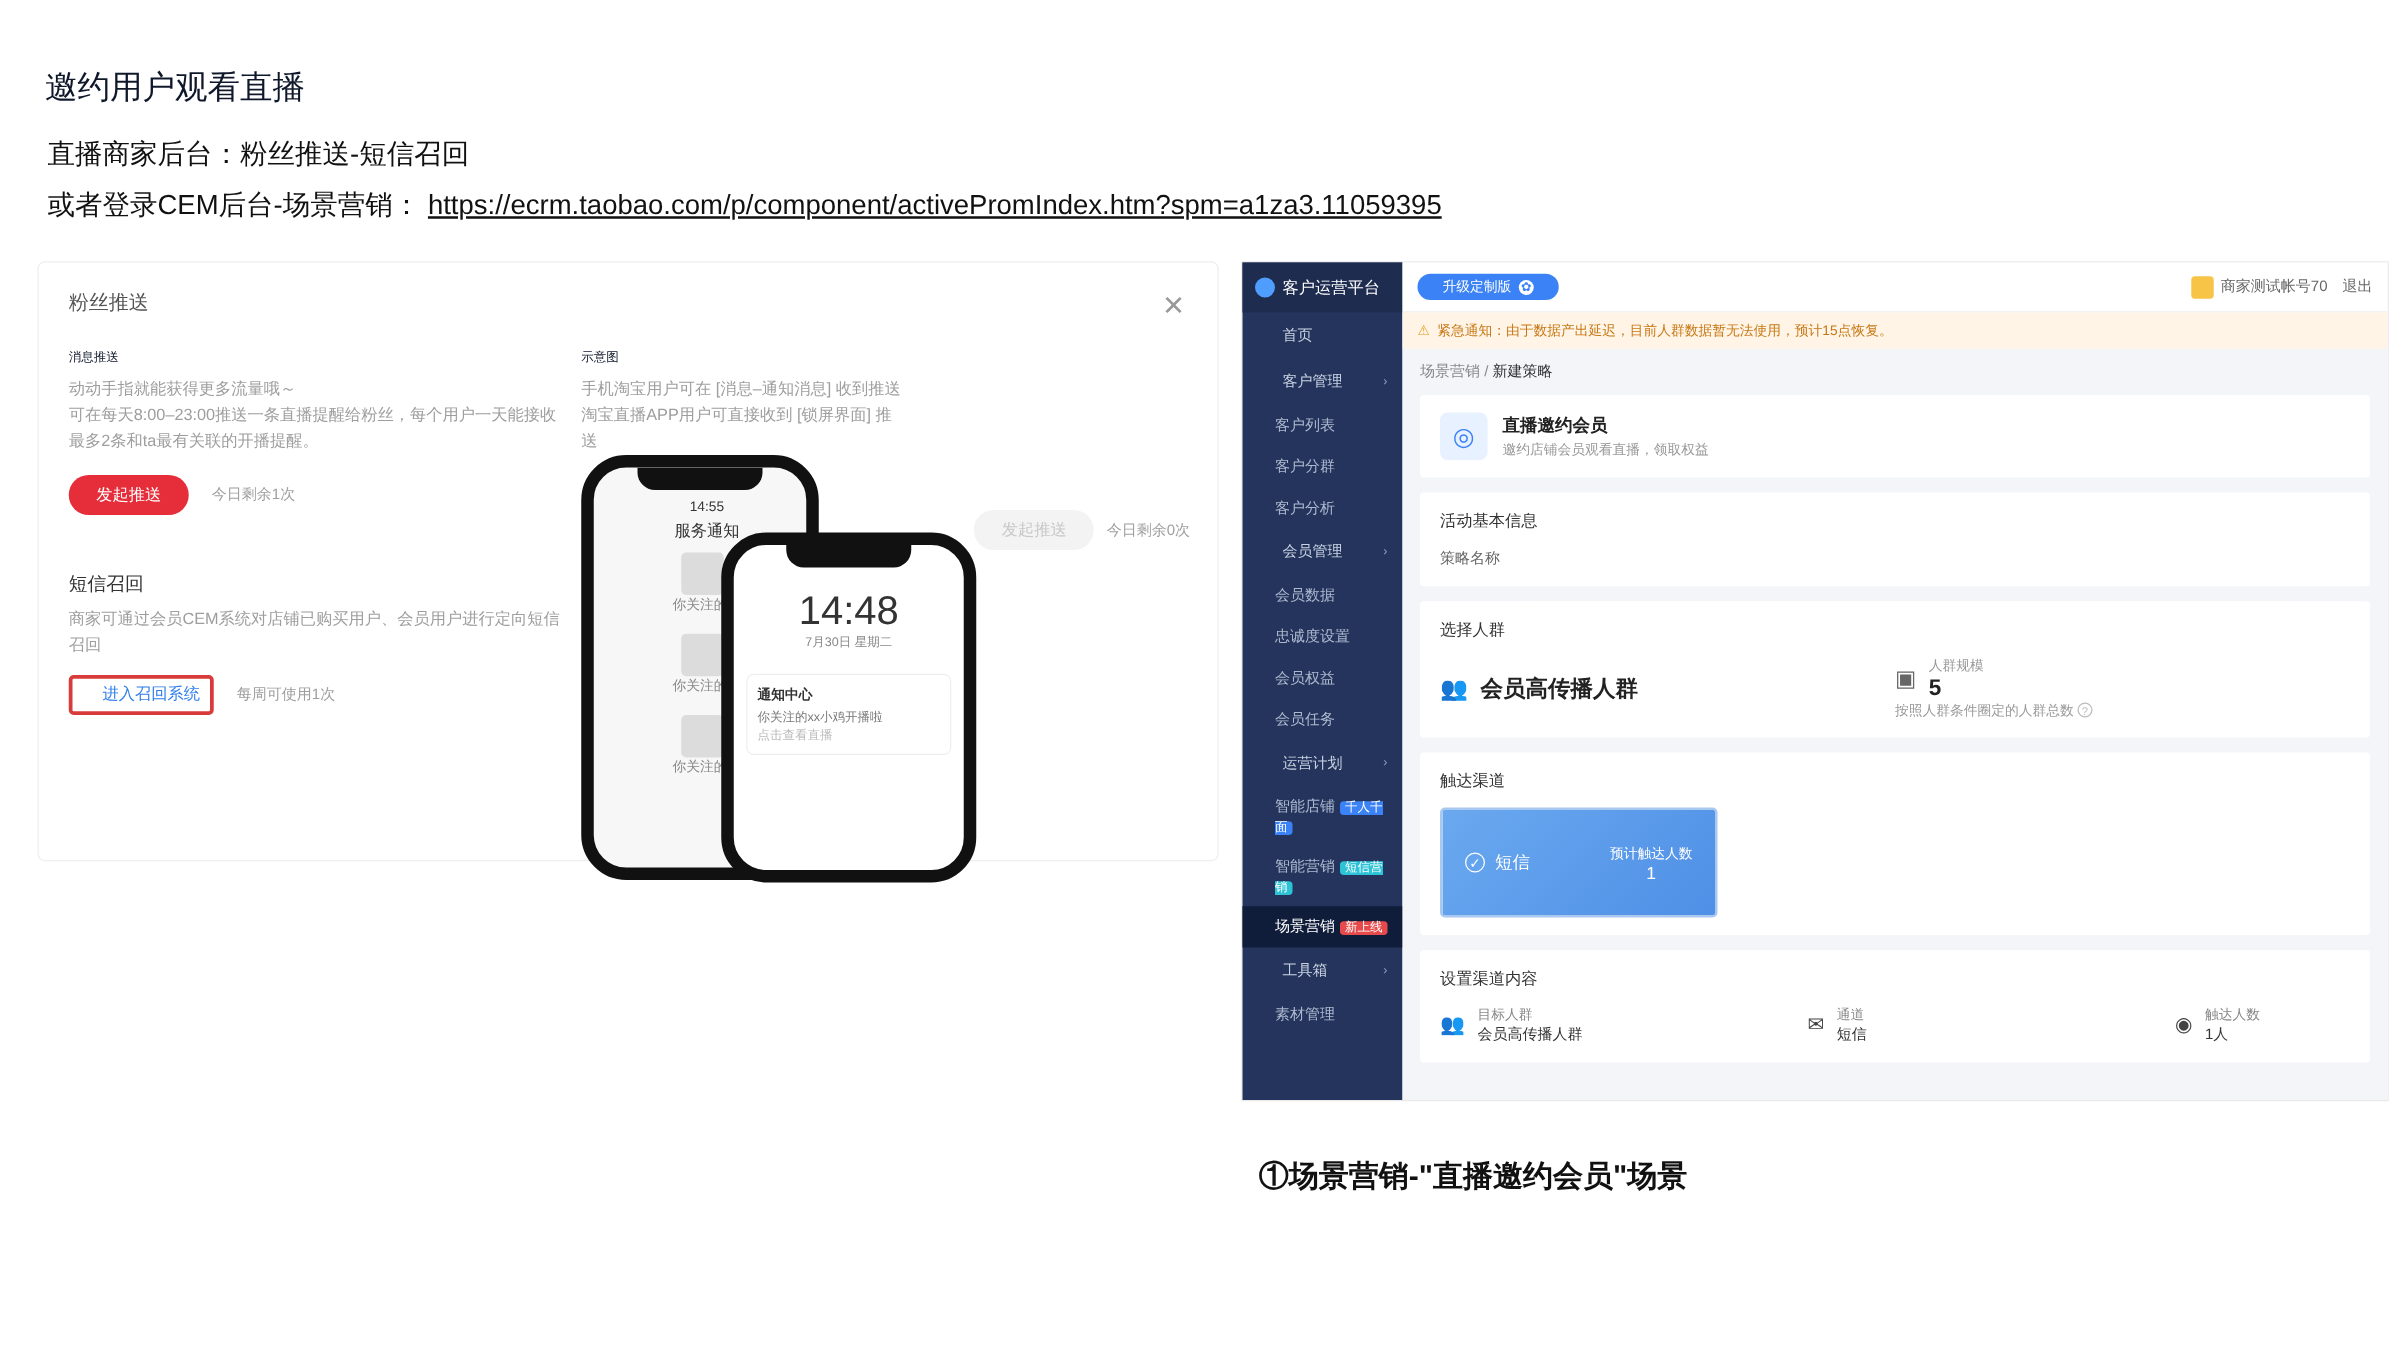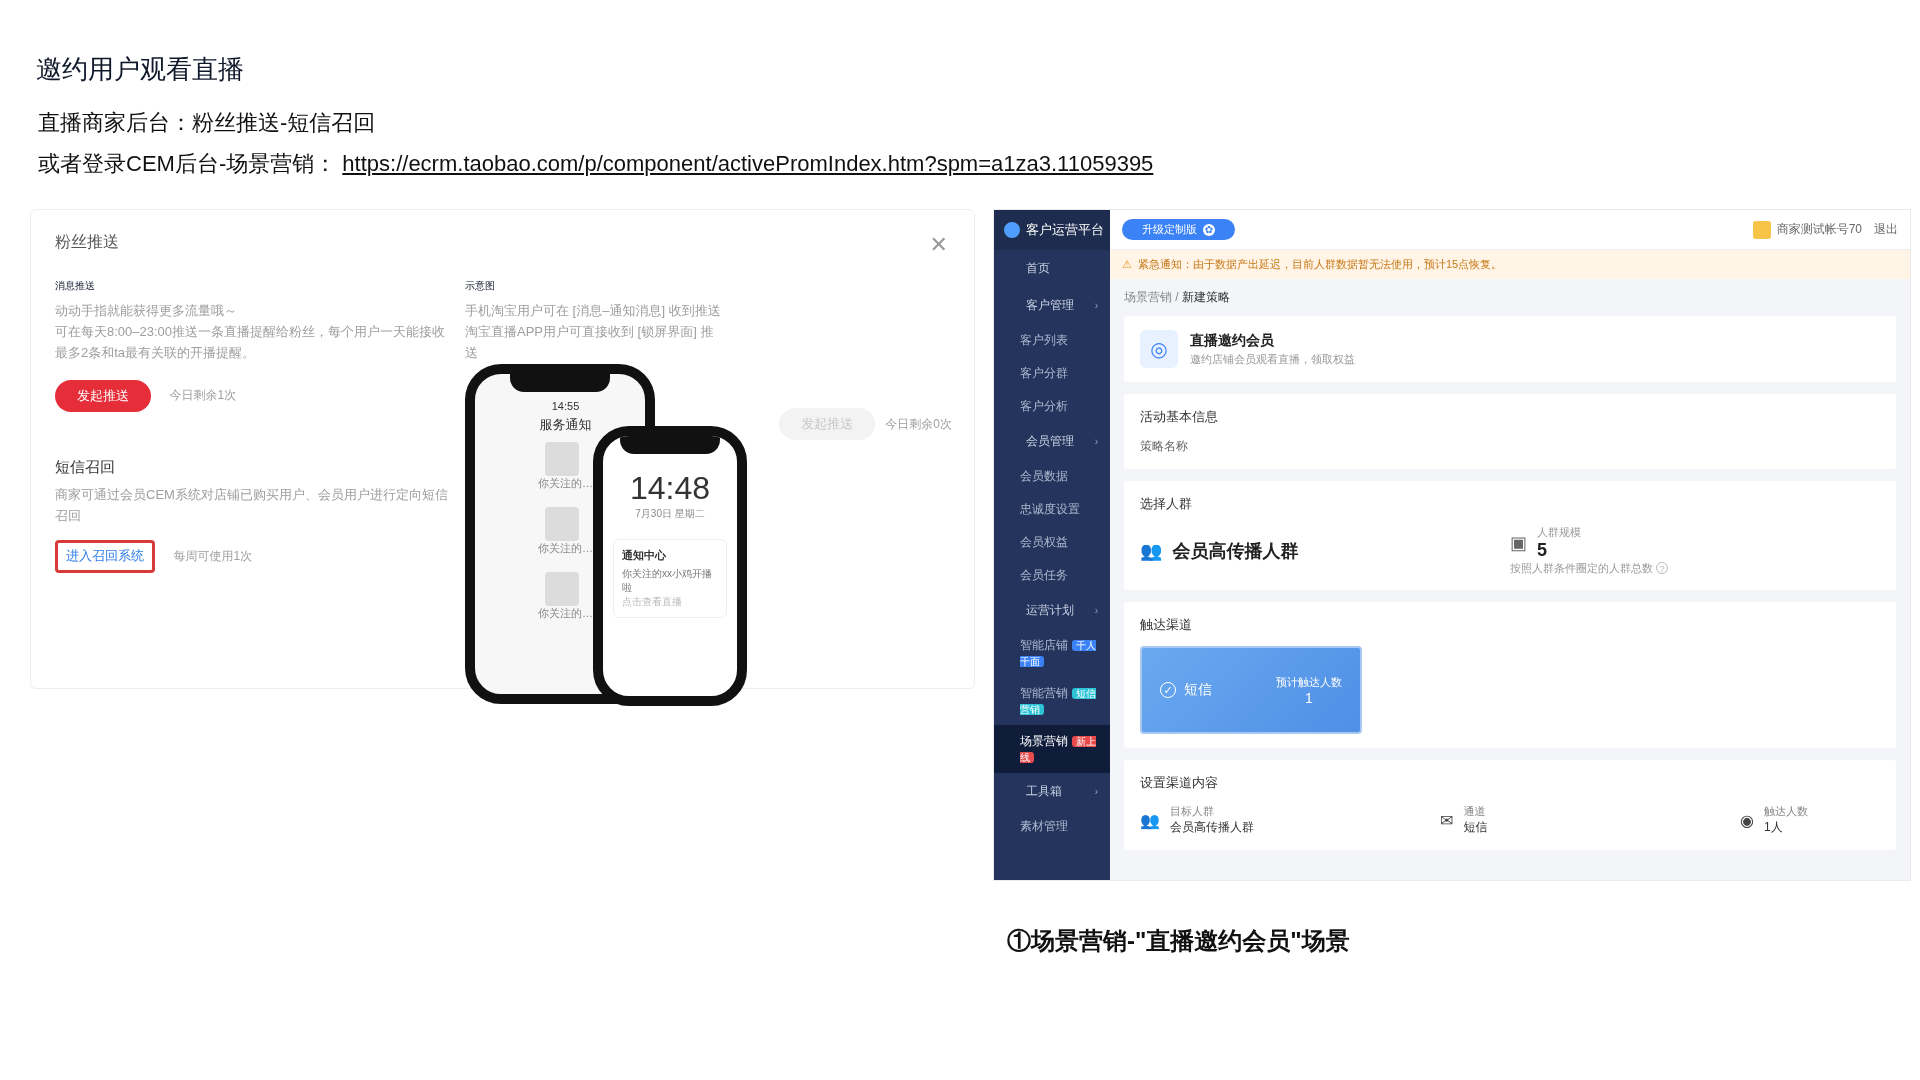--- a/index.html
+++ b/index.html
@@ -26,48 +26,48 @@
   .dlg-left { width: 400px; }
   .dlg-right { flex: 1; margin-left: 10px; }
 
   .sec-h { font-size: 10px; color: #0f172a; margin-bottom: 8px; font-family: Liberation Serif, serif; }
   .sec-p { font-size: 13px; color: #9e9e9e; line-height: 1.6; }
   .btn-red { display: inline-block; background: #e62e3a; color: #fff; font-size: 13px; padding: 7px 22px; border-radius: 18px; margin-top: 16px; }
   .hint { font-size: 12px; color: #9e9e9e; margin-left: 14px; vertical-align: middle; }
 
   .sms-h  { font-size: 15px; color: #333; margin: 46px 0 8px 0; }
   .sms-p  { font-size: 13px; color: #9e9e9e; line-height: 1.6; }
-  .link-box { display: inline-block; border: 3px solid #d93b3b; border-radius: 4px; padding: 3px 8px 5px 8px; margin-top: 14px; text-align: center; }
+  .link-box { display: inline-block; border: 3px solid #d93b3b; border-radius: 4px; padding: 3px 8px 5px 24px; margin-top: 14px; text-align: center; }
   .link-box a { color: #2f7eea; font-size: 13px; text-decoration: none; }
 
   
   .phones { position: relative; width: 310px; height: 350px; }
   .phone { position: absolute; background: #f7f7f7; border: 10px solid #111; border-radius: 36px; overflow: hidden; }
   .phone .notch { position: absolute; top: 0; left: 50%; transform: translateX(-50%); width: 100px; height: 18px; background: #111; border-radius: 0 0 14px 14px; }
   .phone1 { width: 190px; height: 340px; left: 0; top: 0; padding-left: 11px; }
-  .phone2 { width: 154px; height: 280px; left: 128px; top: 62px; background: #fff; }
+  .phone2 { width: 204px; height: 280px; left: 112px; top: 62px; background: #fff; }
   .phone1 .bar { font-size: 11px; text-align: center; color: #333; margin-top: 26px; }
   .phone1 .svc { font-size: 13px; color: #333; text-align: center; margin-top: 4px; }
   .phone1 .item { display: flex; align-items: center; font-size: 11px; color: #888; padding: 8px 10px; flex-direction: column; }
   .phone1 .item .thumb { width: 34px; height: 34px; background: #dcdcdc; border-radius: 4px; margin-right: 8px; }
   .phone2 .clock { font-size: 32px; color: #333; text-align: center; margin-top: 34px; font-weight: 300; }
   .phone2 .date  { font-size: 10px; color: #888; text-align: center; }
   .phone2 .card  { margin: 18px 10px 0 10px; background: #fff; border: 1px solid #eee; border-radius: 6px; padding: 8px; font-size: 10px; color: #777; }
   .phone2 .card h5 { font-size: 11px; color: #333; margin-bottom: 4px; }
 
   
   .disabled-push { position: absolute; right: 22px; top: 198px; display: flex; align-items: center; }
   .btn-grey { display: inline-block; background: #f3f3f3; color: #c8c8c8; font-size: 13px; padding: 7px 22px; border-radius: 18px; }
   .hint0 { font-size: 12px; color: #9e9e9e; margin-left: 10px; }
 
   
   
   
   .crm { width: 100%; height: 672px; display: flex; font-size: 12px; border: 1px solid #eaeaea; }
-  .side { width: 116px; background: #24345c; color: #c9d2e3; display: flex; flex-direction: column; }
+  .side { width: 128px; background: #24345c; color: #c9d2e3; display: flex; flex-direction: column; }
   .brand { height: 40px; background: #1e2c4f; color: #fff; display: flex; align-items: center; padding-left: 10px; font-size: 13px; }
   .brand .logo { width: 16px; height: 16px; border-radius: 50%; background: #4f9eff; margin-right: 6px; display: inline-block; }
   .nav-item { padding: 10px 12px; display: flex; align-items: center; justify-content: space-between; cursor: pointer; }
   .nav-item .ico { width: 14px; height: 14px; margin-right: 6px; opacity: .8; }
   .nav-sub { padding: 8px 12px 8px 26px; color: #aeb9d0; cursor: pointer; }
   .nav-sub.sel { background: #0f1c3a; color: #fff; }
   .tag-blue  { background: #3b82f6; color: #fff; border-radius: 3px; font-size: 10px; padding: 0 4px; margin-left: 4px; }
   .tag-teal  { background: #2cc3d6; color: #fff; border-radius: 3px; font-size: 10px; padding: 0 4px; margin-left: 4px; }
   .tag-red   { background: #e64a4a; color: #fff; border-radius: 3px; font-size: 10px; padding: 0 4px; margin-left: 4px; }
   .chev { font-size: 10px; color: #8fa0c4; }

